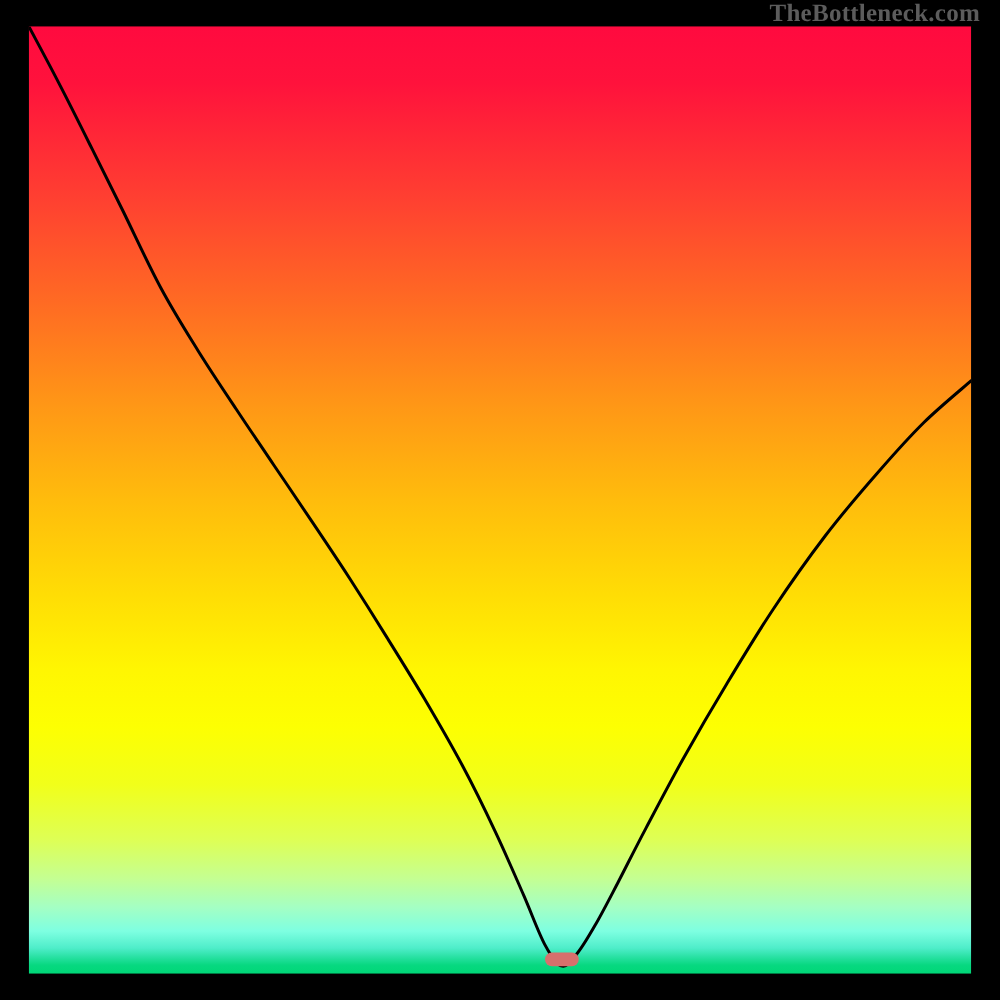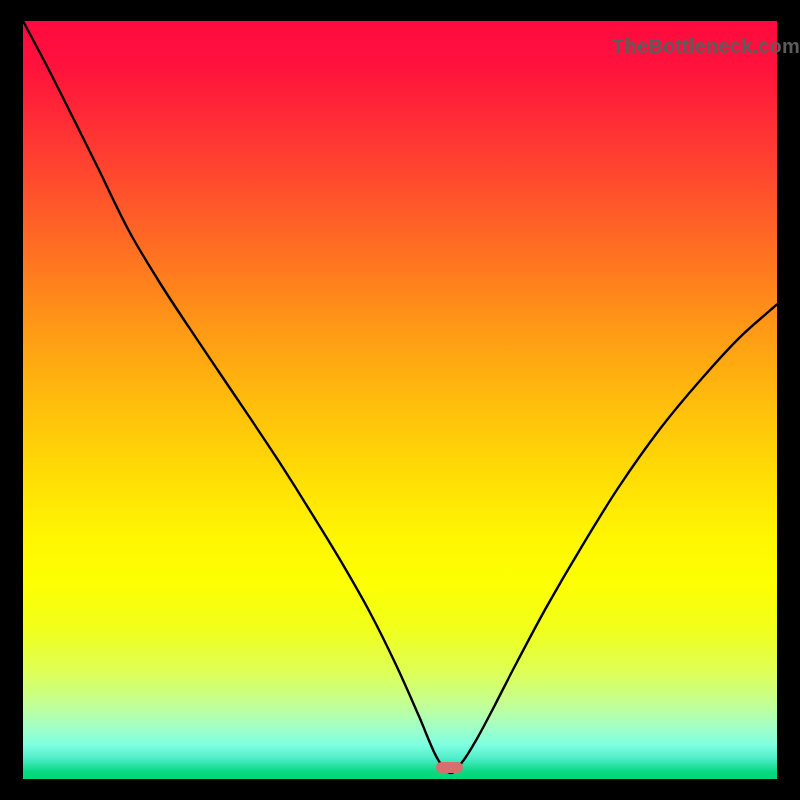--- a/index.html
+++ b/index.html
@@ -62,28 +62,27 @@
     height: 100%;
   }
   .marker {
     position: absolute;
     background: #d6706c;
     border-radius: 999px;
   }
   .watermark {
     position: absolute;
     top: 0;
-    right: 0;
-    font-family: Liberation Sans, sans-serif;
+    right: 16px;
+    font-family: Liberation Serif, serif;
     font-size: 20px;
     font-weight: bold;
     color: #5c5c5c;
     letter-spacing: 0.2px;
     user-select: none;
-    margin-top: 35px;
   }
 </style>
 </head>
 <body>
 
 <div class="frame">
 
   <div class="plot">
     <div class="gradient"></div>
 

